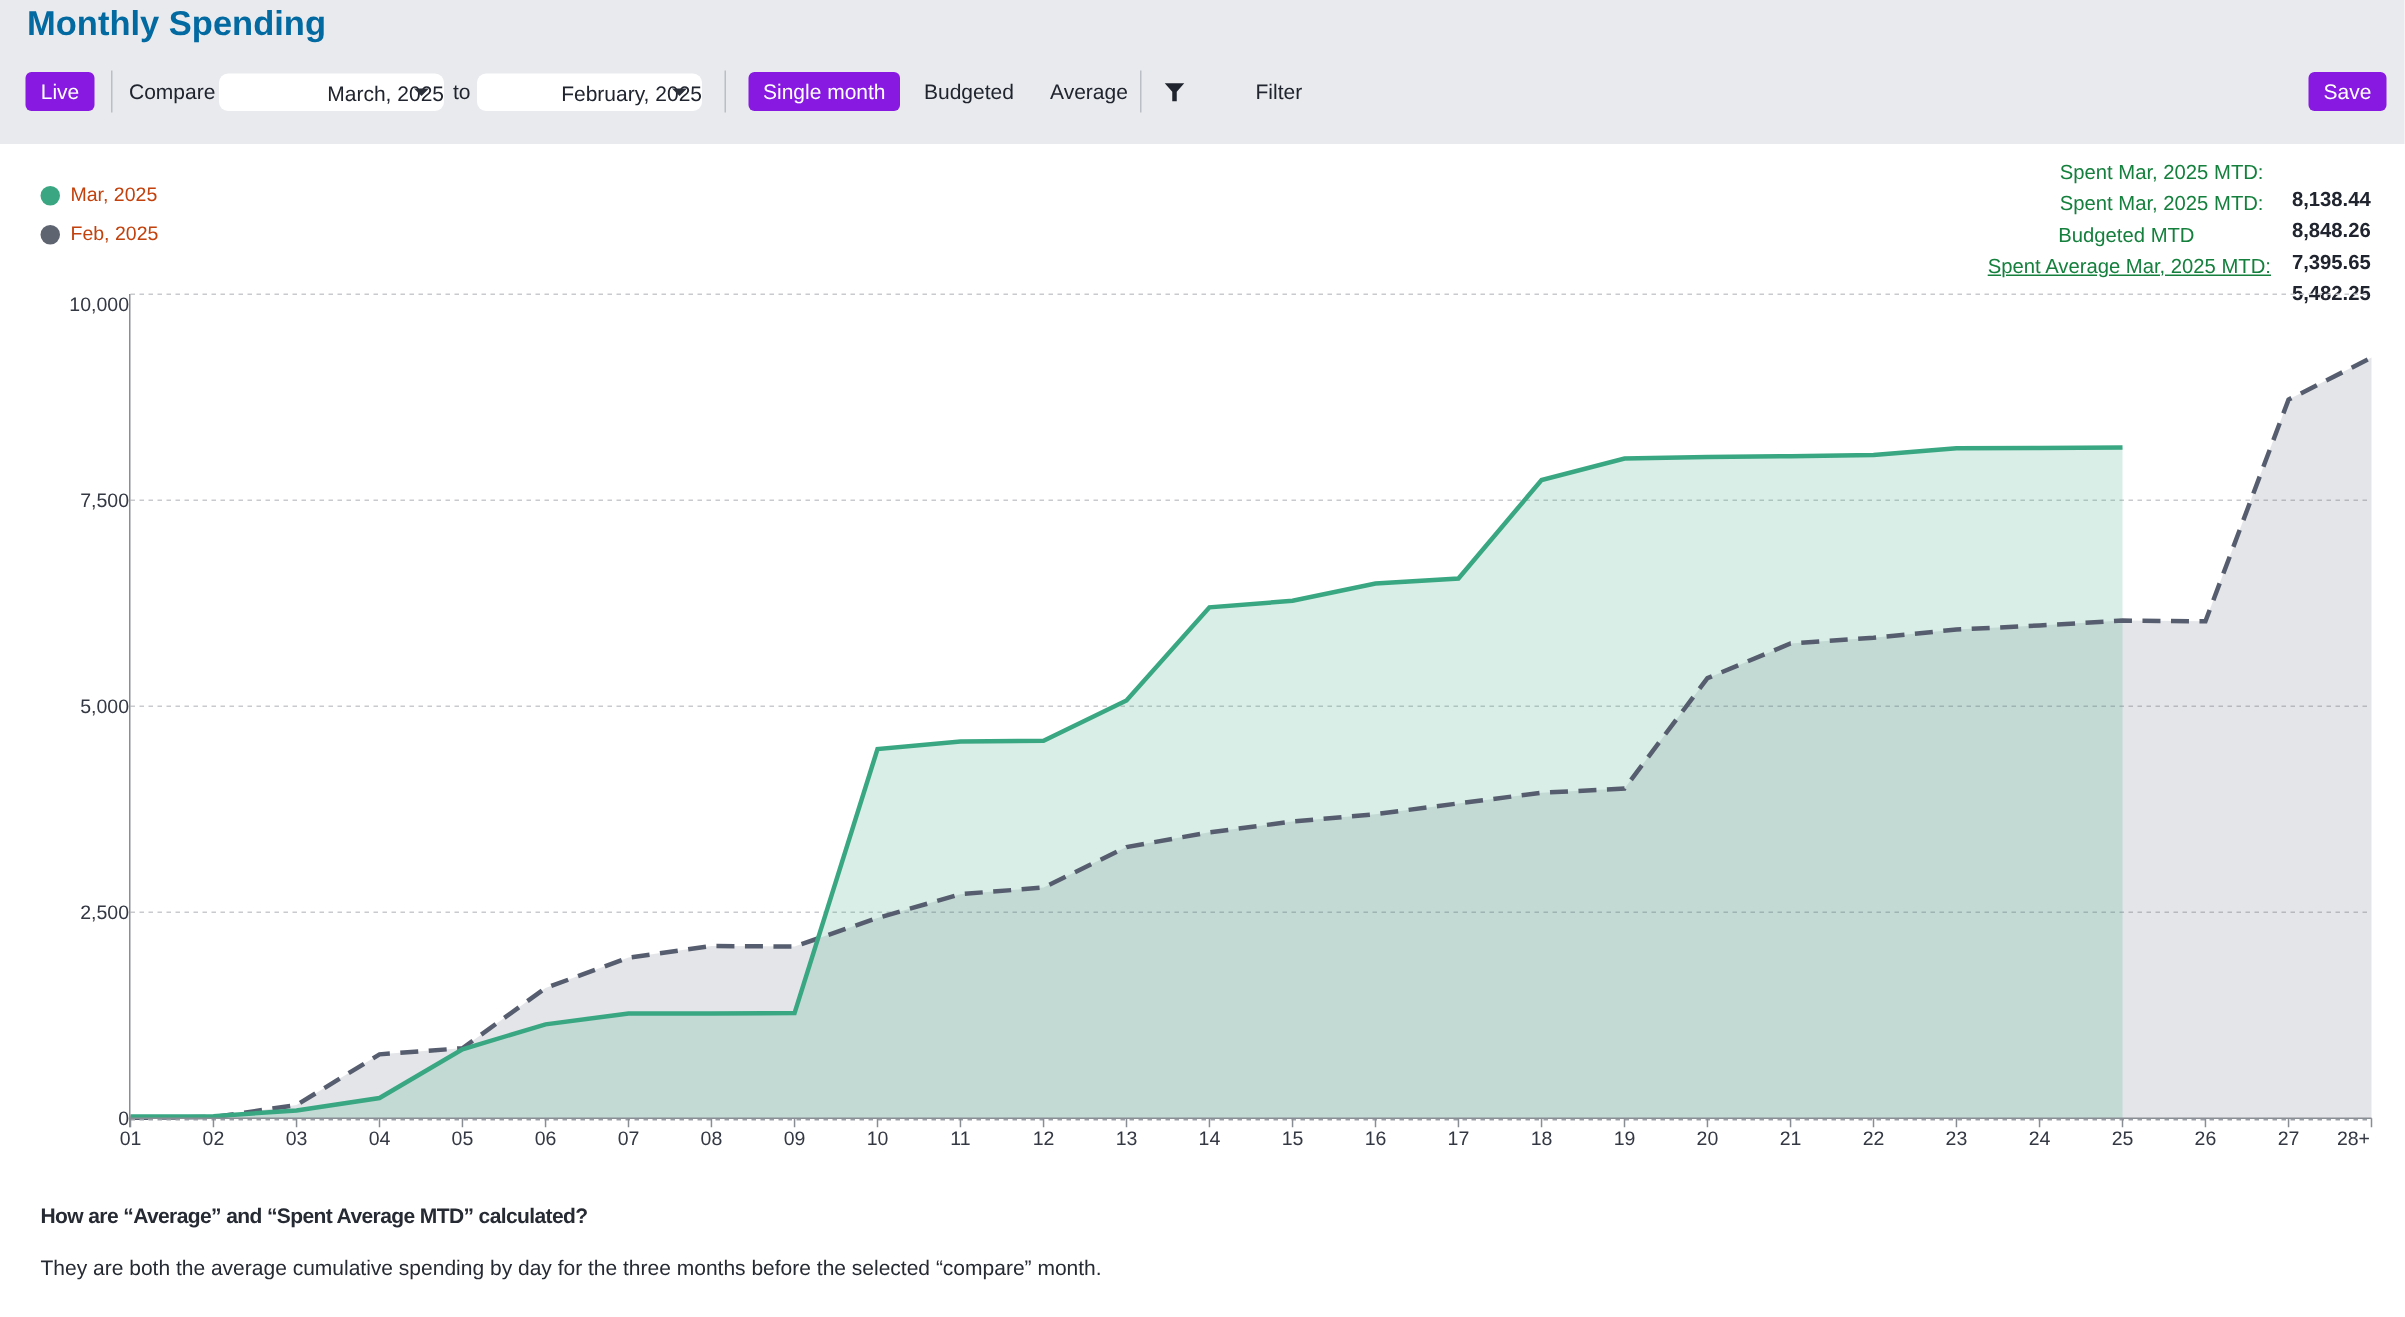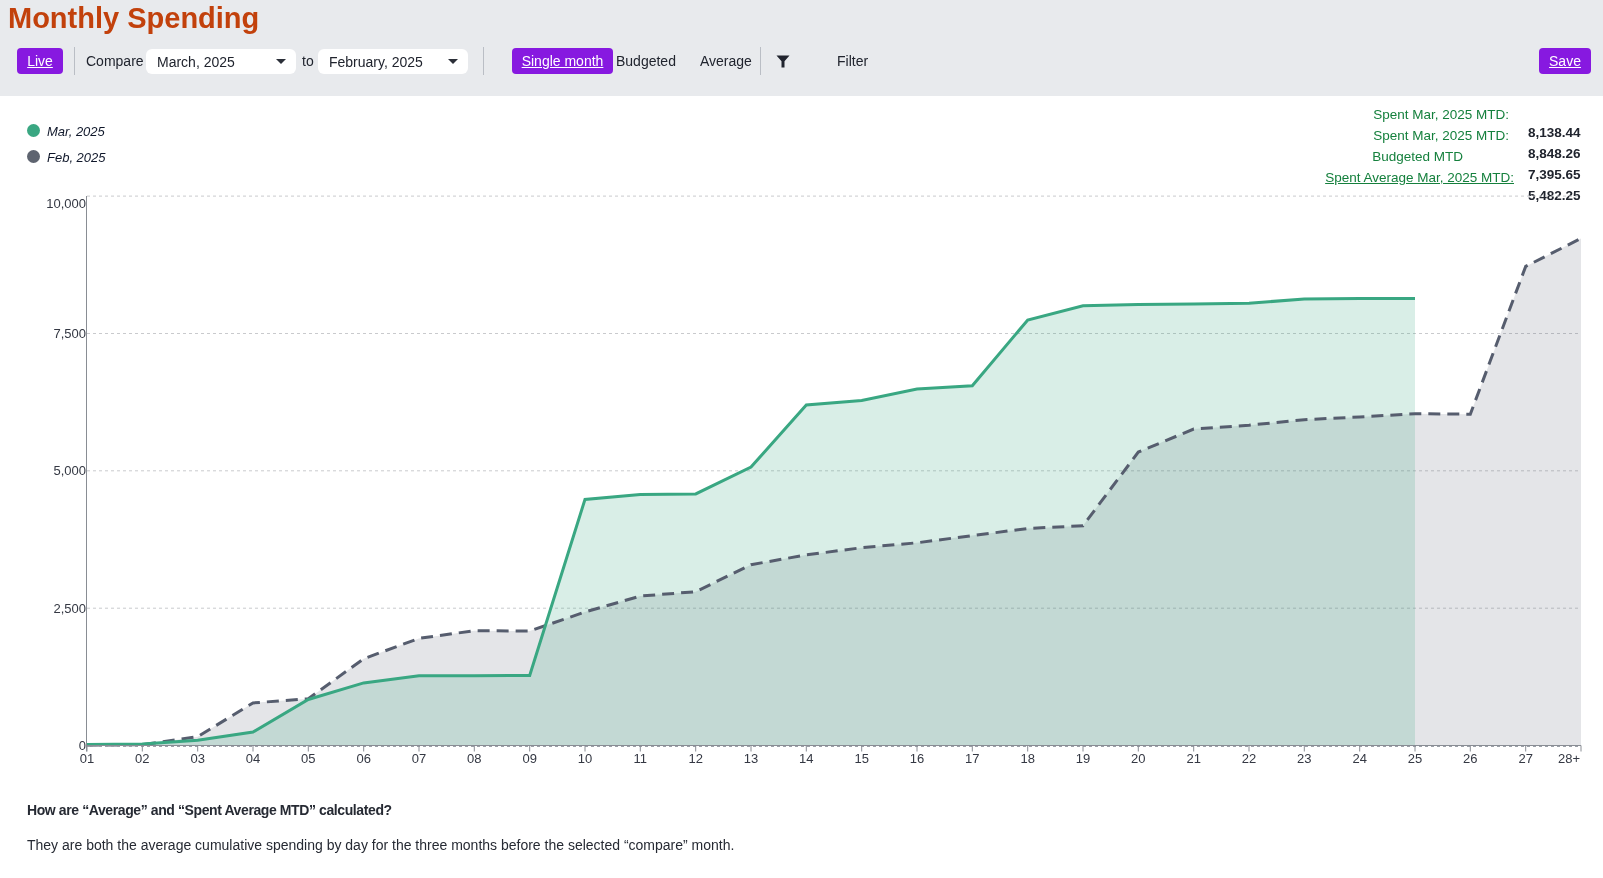--- a/index.html
+++ b/index.html
@@ -1,30 +1,30 @@
 <!DOCTYPE html>
 <html><head>
 <meta charset="utf-8">
 <style>
   html,body { margin:0; padding:0; width:1603px; height:878px; background:#fff;
     font-family:"Liberation Sans", sans-serif; overflow:hidden; }
   .abs { position:absolute; }
   #topbar { position:absolute; left:0; top:0; width:1603px; height:96px; background:#e8eaed; }
-  #title { position:absolute; left:8px; top:2px; font-size:29px; font-weight:700; color:#c2410c; }
+  #title { position:absolute; left:18px; top:2px; font-size:23px; font-weight:700; color:#0369a1; }
   .btn { position:absolute; top:48px; height:26px; background:#8719e0; color:#fff;
-     border-radius:4px; font-size:14px; display:flex; align-items:center; justify-content:center;text-decoration:underline; }
+     border-radius:4px; font-size:14px; display:flex; align-items:center; justify-content:center; }
   .divider { position:absolute; top:47px; width:1px; height:28px; background:#babec5; }
   .tlabel { position:absolute; top:48px; height:26px; display:flex; align-items:center;
      font-size:14px; color:#20242e; }
   .select { position:absolute; top:49px; height:25px; width:150px; background:#fff; border-radius:6px;
-     display:flex; align-items:center; font-size:14px; color:#20242e; padding:0; }
+     display:flex; align-items:center; font-size:14px; color:#20242e; padding:0;justify-content:flex-end; }
   .select span { margin-left:11px; }
   .caret { position:absolute; right:10px; top:10px; width:0; height:0;
      border-left:5px solid transparent; border-right:5px solid transparent; border-top:5px solid #2b2f38; }
-  .legrow { position:absolute; font-size:13px; color:#0f172a; display:flex; align-items:flex-start;font-style:italic; }
+  .legrow { position:absolute; font-size:13px; color:#c2410c; display:flex; align-items:flex-end; }
   .dot { width:13px; height:13px; border-radius:50%; margin-right:7px; }
   .stat { position:absolute; font-size:13.5px; color:#15803d; white-space:pre; line-height:14px; }
   .statv { right:22.5px; font-weight:700; color:#20242e;margin-top:18px; }
   .grid { stroke:#c9cacd; stroke-width:1; stroke-dasharray:3 3; fill:none; }
   .axis { stroke:#898d94; stroke-width:1; fill:none; }
   .xlab, .ylab { font-size:13px; fill:#343843; font-family:"Liberation Sans",sans-serif; }
   #qa { position:absolute; left:27px; top:802px; font-size:14px; font-weight:700; letter-spacing:-0.4px; color:#262a33; }
   #qb { position:absolute; left:27px; top:836.5px; font-size:14px; color:#262a33; }
 </style>
 </head>
@@ -37,21 +37,21 @@
 <div class="select" style="left:146px;">
     <span>March, 2025</span>
     <i class="caret"></i>
   </div>
 <div class="tlabel" style="left:302px;">to</div>
 <div class="select" style="left:318px;">
     <span>February, 2025</span>
     <i class="caret"></i>
   </div>
 <div class="divider" style="left:483px;"></div>
-<div class="btn" style="left:499px; width:101px;margin-left:13px;">Single month</div>
+<div class="btn" style="left:499px; width:101px;">Single month</div>
 <div class="tlabel" style="left:616px;">Budgeted</div>
 <div class="tlabel" style="left:700px;">Average</div>
 <div class="divider" style="left:760px;"></div>
 <svg class="abs" style="left:776px; top:55px;" width="14" height="13" viewBox="0 0 14 13">
   <path d="M0.5,0.5 L13.5,0.5 L8.5,6.2 L8.5,12.5 L5.5,12.5 L5.5,6.2 Z" fill="#20242e"></path>
 </svg>
 <div class="tlabel" style="left:837px;">Filter</div>
 <div class="btn" style="left:1539px; width:52px;">Save</div>
 
 <div class="legrow" style="left:27px; top:124px; height:13px;"><span class="dot" style="background:#3aa782;"></span>Mar, 2025</div>

